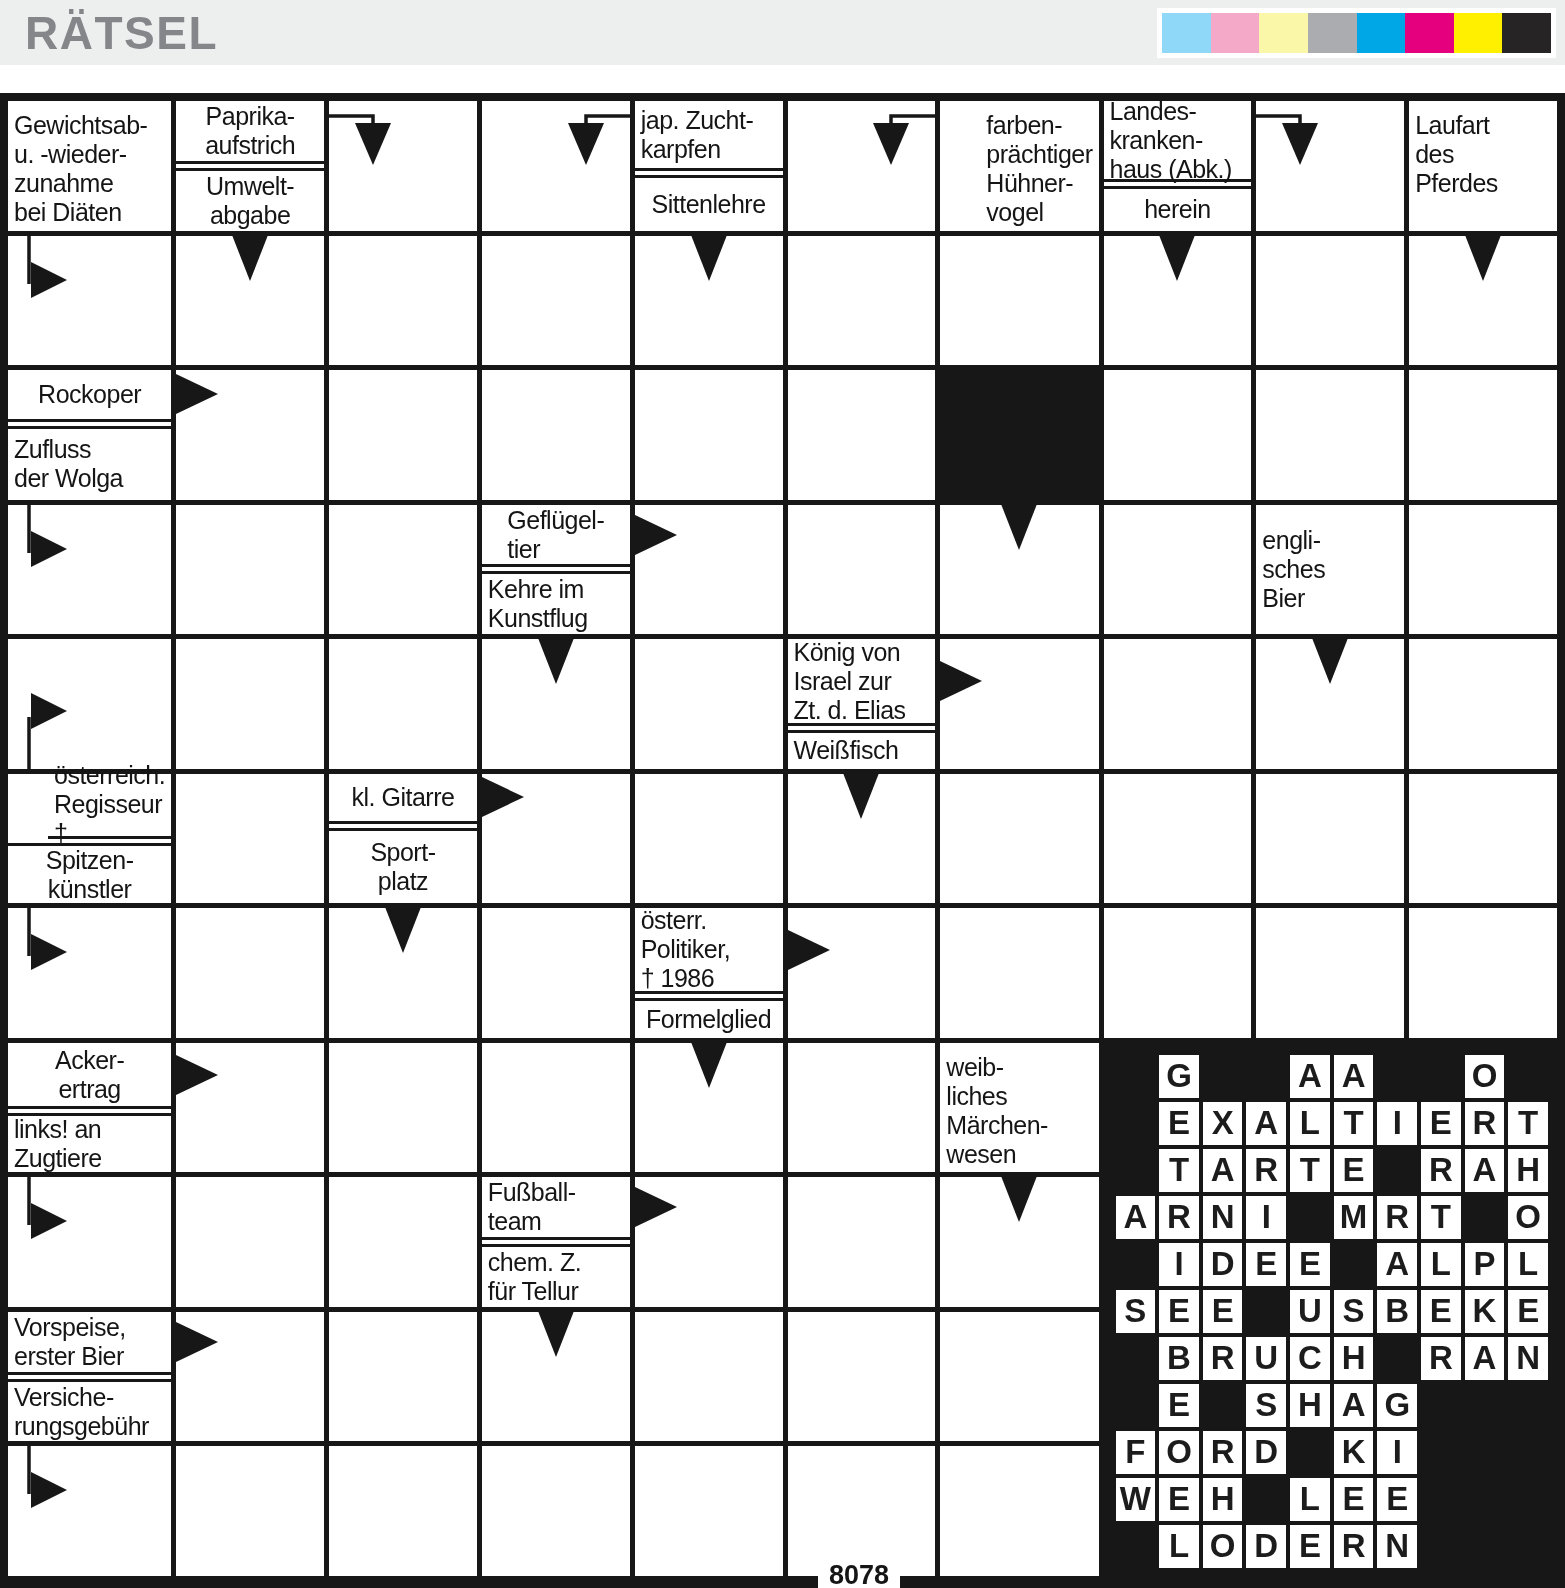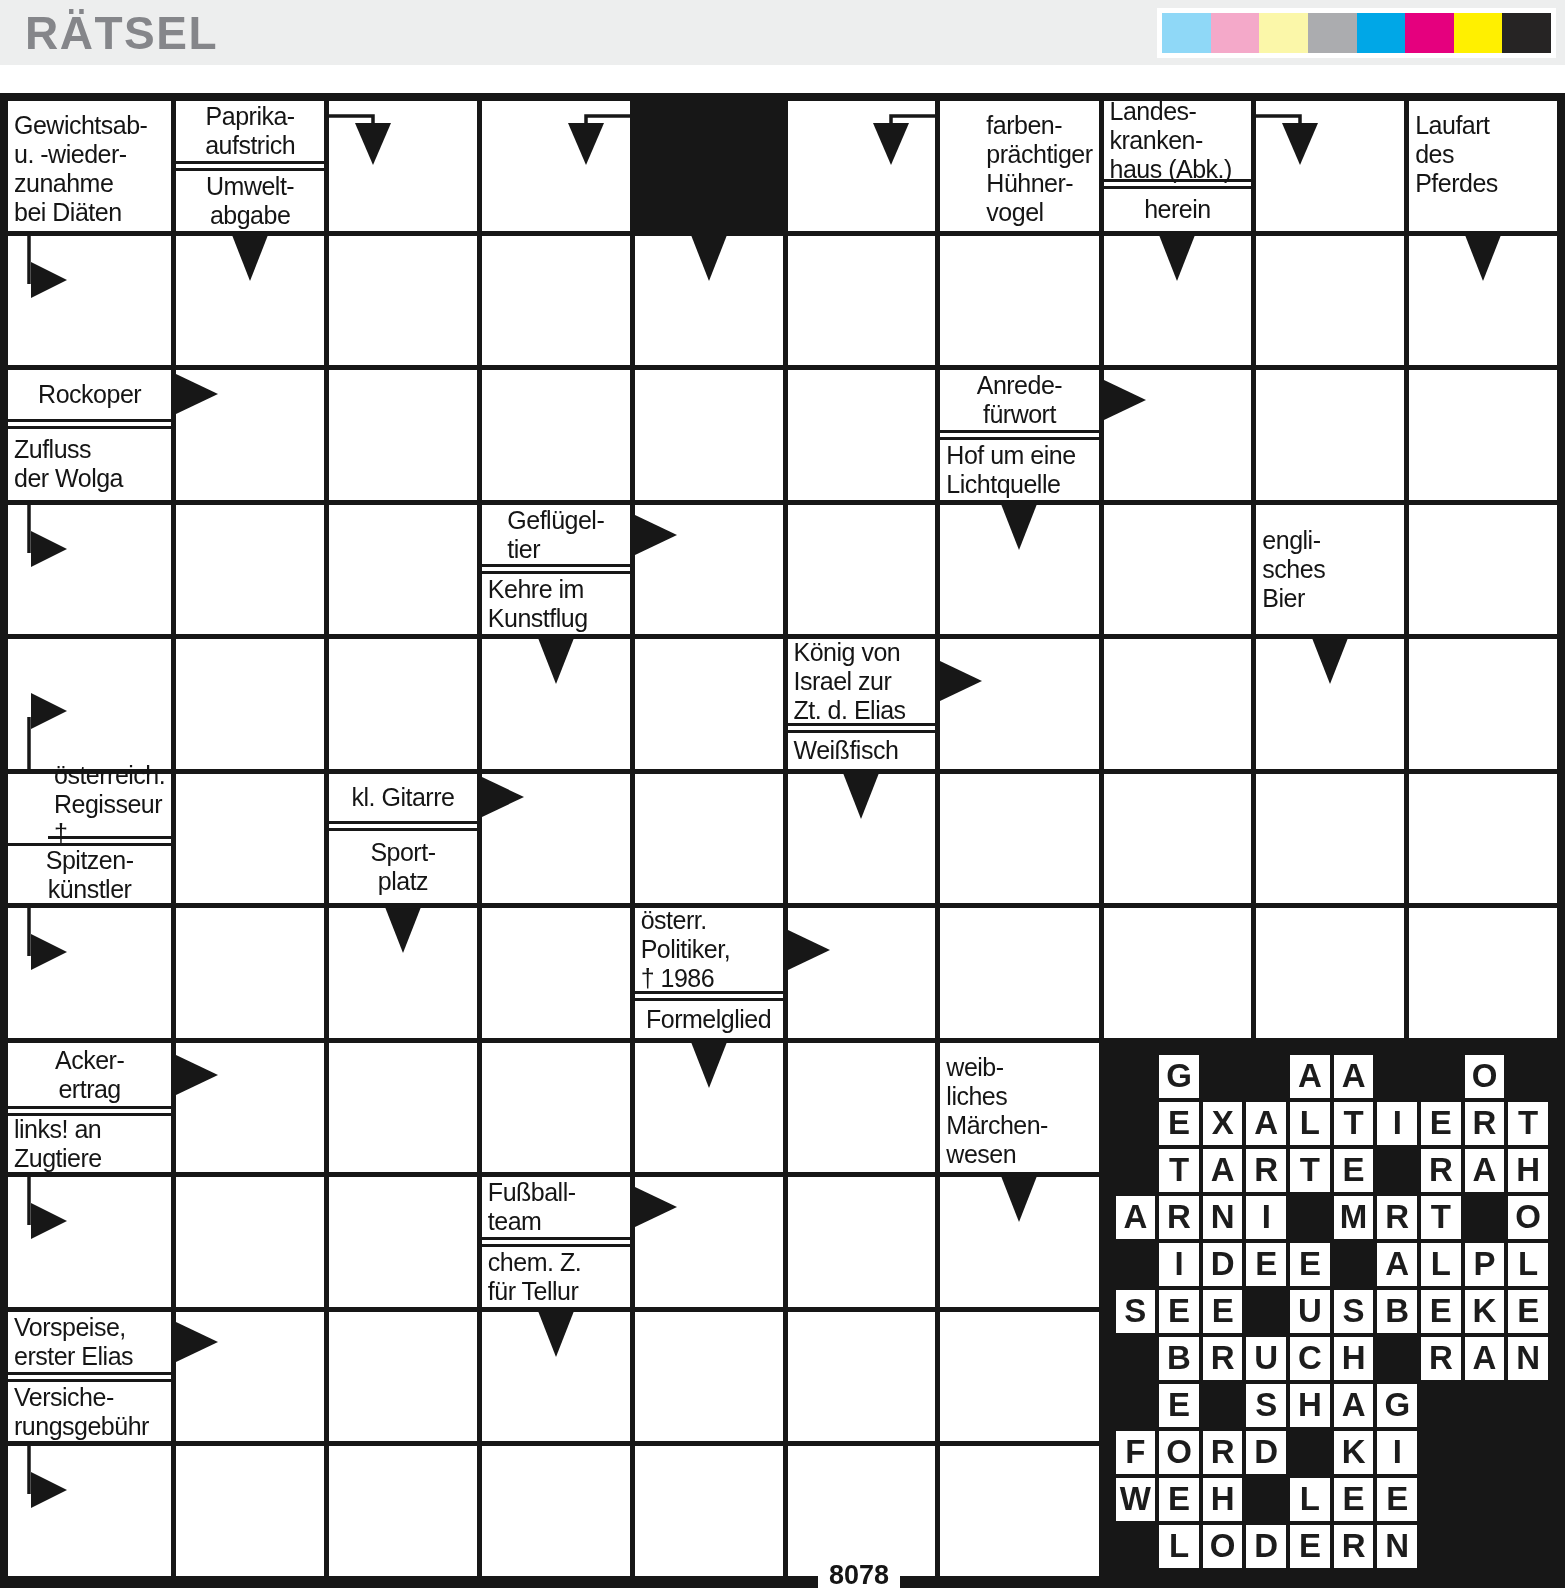--- a/index.html
+++ b/index.html
@@ -113,20 +113,29 @@
         <polyline points="0,15 44,15 44,24" fill="none" stroke="#171717" stroke-width="3.5"></polyline>
         <polygon points="26,22 62,22 44,64" fill="#171717"></polygon>
       </svg>
     </div>
     <div class="cell" style="grid-area: 1 / 4;">
       <svg width="88" height="70" viewBox="0 0 88 70" class="ar-der">
         <polyline points="0,15 44,15 44,24" fill="none" stroke="#171717" stroke-width="3.5"></polyline>
         <polygon points="26,22 62,22 44,64" fill="#171717"></polygon>
       </svg>
     </div>
+    <div class="cell clue-cell" style="grid-area: 1 / 5;">
+      <div class="cbox b-btm" style="flex-grow: 1.3;">
+        <div class="ct al">jap. Zucht-
+karpfen</div>
+      </div>
+      <div class="cbox b-top" style="flex-grow: 1;">
+        <div class="ct ac">Sittenlehre</div>
+      </div>
+    </div>
     <div class="cell" style="grid-area: 1 / 6;">
       <svg width="88" height="70" viewBox="0 0 88 70" class="ar-der">
         <polyline points="0,15 44,15 44,24" fill="none" stroke="#171717" stroke-width="3.5"></polyline>
         <polygon points="26,22 62,22 44,64" fill="#171717"></polygon>
       </svg>
     </div>
     <div class="cell clue-cell" style="grid-area: 1 / 7; padding-left: 40px;">
       <div class="cbox vtop" style="flex-grow: 1;">
         <div class="ct al">farben-
 prächtiger
@@ -198,33 +207,20 @@
       <div class="cbox b-top" style="flex-grow: 1.5;">
         <div class="ct al">Zufluss
 der Wolga</div>
       </div>
     </div>
     <div class="cell" style="grid-area: 3 / 2;"></div>
     <div class="cell" style="grid-area: 3 / 3;"></div>
     <div class="cell" style="grid-area: 3 / 4;"></div>
     <div class="cell" style="grid-area: 3 / 5;"></div>
     <div class="cell" style="grid-area: 3 / 6;"></div>
-    <div class="cell clue-cell" style="grid-area: 3 / 7;">
-      <div class="cbox b-btm" style="flex-grow: 1;">
-        <div class="ct ac">Anrede-
-fürwort</div>
-        <svg width="46" height="44" viewBox="0 0 46 44" class="ar-r">
-          <polygon points="2,2 2,42 44,22" fill="#171717"></polygon>
-        </svg>
-      </div>
-      <div class="cbox b-top" style="flex-grow: 1;">
-        <div class="ct al">Hof um eine
-Lichtquelle</div>
-      </div>
-    </div>
     <div class="cell" style="grid-area: 3 / 8;"></div>
     <div class="cell" style="grid-area: 3 / 9;"></div>
     <div class="cell" style="grid-area: 3 / 10;"></div>
     <div class="cell" style="grid-area: 4 / 1;">
       <svg width="64" height="84" viewBox="0 0 64 84" class="ar-ret">
         <polyline points="21,0 21,48" fill="none" stroke="#171717" stroke-width="3.5"></polyline>
         <polygon points="23,26 23,62 59,44" fill="#171717"></polygon>
       </svg>
     </div>
     <div class="cell" style="grid-area: 4 / 2;"></div>
@@ -412,21 +408,21 @@
     <div class="cell" style="grid-area: 9 / 5;"></div>
     <div class="cell" style="grid-area: 9 / 6;"></div>
     <div class="cell" style="grid-area: 9 / 7;">
       <svg width="40" height="48" viewBox="0 0 40 48" class="ar-d">
         <polygon points="2,0 38,0 20,46" fill="#171717"></polygon>
       </svg>
     </div>
     <div class="cell clue-cell" style="grid-area: 10 / 1;">
       <div class="cbox b-btm" style="flex-grow: 1;">
         <div class="ct al">Vorspeise,
-erster Elias</div>
+erster Bier</div>
         <svg width="46" height="44" viewBox="0 0 46 44" class="ar-r">
           <polygon points="2,2 2,42 44,22" fill="#171717"></polygon>
         </svg>
       </div>
       <div class="cbox b-top" style="flex-grow: 1;">
         <div class="ct al">Versiche-
 rungsgebühr</div>
       </div>
     </div>
     <div class="cell" style="grid-area: 10 / 2;"></div>

